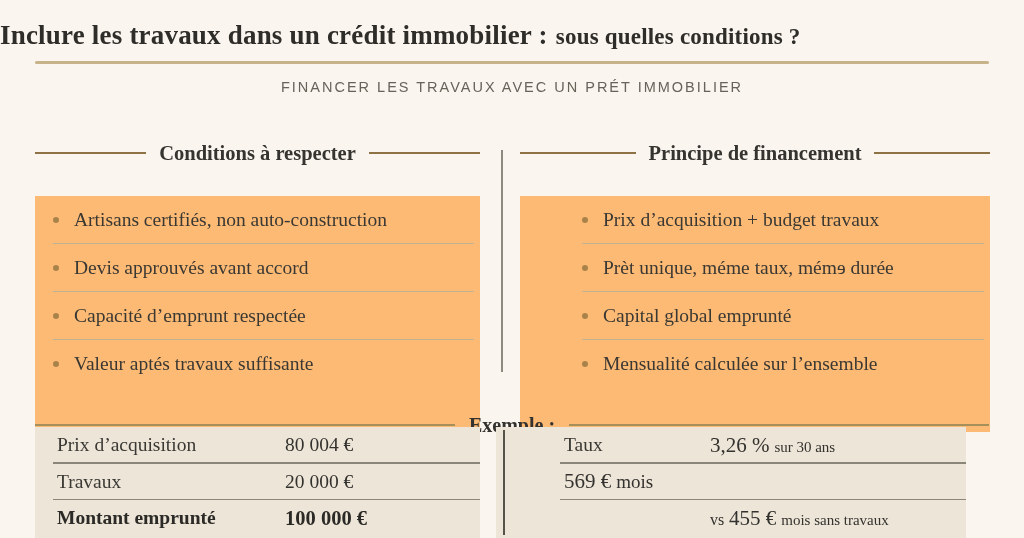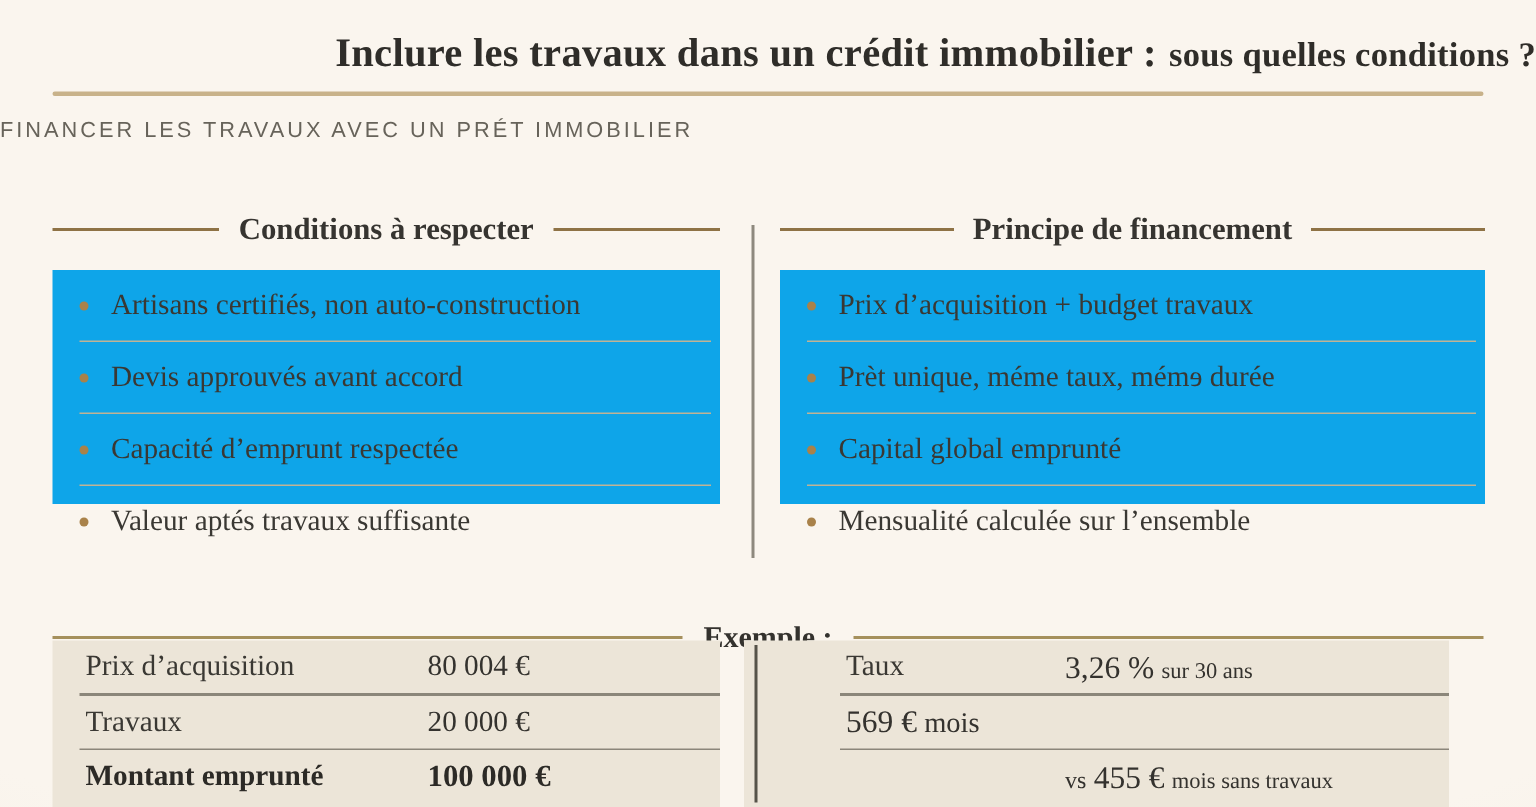--- a/index.html
+++ b/index.html
@@ -7,56 +7,57 @@
   body {
     position: relative;
     font-family: "Liberation Serif", "DejaVu Serif", serif;
     background: radial-gradient(ellipse 140% 120% at 50% 45%, #faf5ee 55%, #f2ebdd 100%);
     color: #3b3934;
   }
 
   
   .title {
     position: absolute; top: 16px; left: 0; width: 100%;
-    text-align: right; font-weight: bold; color: #2f2d29;
+    text-align: left; font-weight: bold; color: #2f2d29;
     letter-spacing: 0.2px; line-height: 1.1;
   }
   .title .main { font-size: 27px; }
   .title .sub  { font-size: 23px; }
 
   .title-rule {
     position: absolute; top: 61px; left: 35px; width: 954px; height: 3px;
     background: #c8b28a; border-radius: 2px;
   }
 
   .subtitle {
     position: absolute; top: 79px; left: 0; width: 100%;
+    text-align: center;
     font-family: "Liberation Sans", sans-serif;
     font-size: 14.5px; letter-spacing: 2px; color: #67635a;
   }
 
   
   .col-header {
     position: absolute; top: 140px; height: 26px;
     display: flex; align-items: center; gap: 13px;
   }
   .col-header.left  { left: 35px;  width: 445px; }
   .col-header.right { left: 520px; width: 470px; }
   .col-header .line { flex: 1; height: 2px; background: #8e7245; }
   .col-header .text {
     font-size: 20.5px; font-weight: bold; color: #363430; white-space: nowrap; text-align: center;
   }
 
   
   .card {
-    position: absolute; top: 180px; height: 156px;
-    background: #0ea5e9;
+    position: absolute; top: 196px; height: 236px;
+    background: #fdba74;
   }
   .card.left  { left: 35px;  width: 445px; }
-  .card.right { left: 520px; width: 470px; }
+  .card.right { left: 520px; width: 470px; padding-left: 44px; }
   .card .row {
     position: relative; height: 48px;
     display: flex; align-items: center; padding-left: 18px;
   }
   .card .row:not(:last-child)::after {
     content: ""; position: absolute; left: 18px; right: 6px; bottom: 0;
     height: 1.5px; background: #c0b395;
   }
   .bullet {
     width: 6px; height: 6px; border-radius: 50%;

